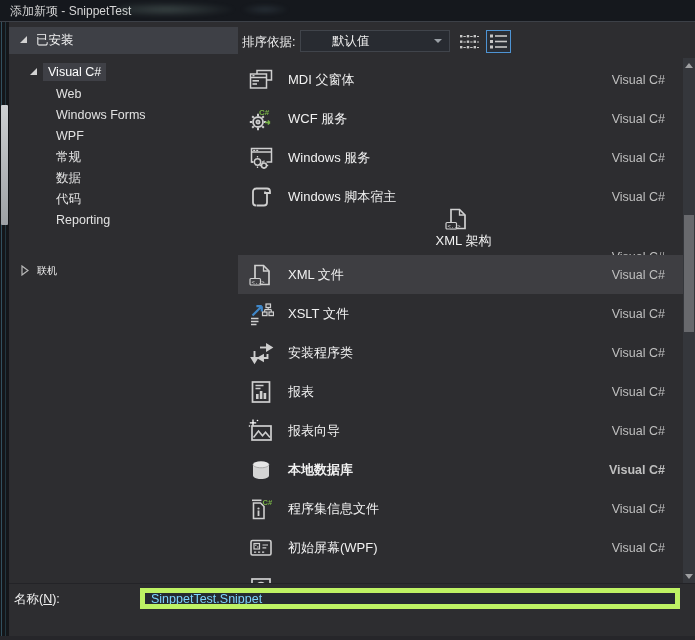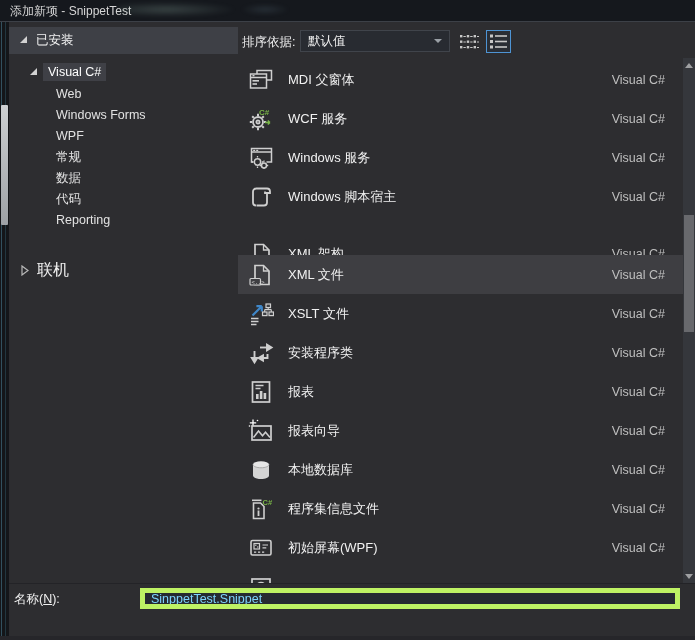--- a/index.html
+++ b/index.html
@@ -33,26 +33,26 @@
     position:absolute; left:9px; top:5px; width:229px; height:27px;
     background:#3e4046; display:flex; align-items:center; font-size:12.5px; color:#f2f2f2;
   }
   .tri-exp { width:0; height:0; border-left:7px solid transparent; border-bottom:7px solid #d2d2d2; display:inline-block; }
   .installed-header .tri-exp { margin:0 9px 2px 11px; }
   .tree-root { position:absolute; left:9px; top:40px; width:229px; height:20px; display:flex; align-items:center; }
   .tree-root .tri-exp { margin:0 6px 2px 21px; }
   .tree-root .lbl { background:#3f4046; color:#fff; font-size:12.5px; padding:2px 5px; }
   .tree-children { position:absolute; left:9px; top:62px; width:229px; }
   .tree-child { height:21px; line-height:21px; padding-left:47px; font-size:12.5px; color:#e2e2e2; cursor:default; }
-  .tree-online { position:absolute; left:9px; top:238px; width:229px; height:21px; display:flex; align-items:center; font-size:16px; color:#f0f0f0; }
+  .tree-online { position:absolute; left:9px; top:238px; width:229px; height:21px; display:flex; align-items:center; font-size:10px; color:#f0f0f0; }
   .tri-col { margin:0 8px 0 12px; }
   
   .sort-label { position:absolute; left:242px; top:12px; font-size:12.5px; color:#f0f0f0;text-align:right; }
   .sort-combo { position:absolute; left:300px; top:8px; width:150px; height:22px;
-    background:#282b31; border:1px solid #40444b; display:flex; align-items:center; cursor:default; }
+    background:#282b31; border:1px solid #40444b; display:flex; align-items:center; cursor:default;padding-left:24px; }
   .sort-combo .val { font-size:12.5px; color:#f0f0f0; padding-left:7px; flex:1; }
   .combo-arrow { width:0; height:0; border-left:4px solid transparent; border-right:4px solid transparent;
     border-top:4px solid #9aa0a6; margin-right:7px; }
   .viewbtn-grid { position:absolute; left:460px; top:11px; width:19px; height:18px; cursor:default; }
   .viewbtn-list { position:absolute; left:486px; top:8px; width:25px; height:23px;
     border:1px solid #4e94d4; background:#2a2e35; display:flex; align-items:center; justify-content:center; cursor:default; }
   
   .list { position:absolute; left:238px; top:36px; width:445px; height:525px; overflow:hidden; background:#2d2d30; }
   .row { position:absolute; left:0; width:445px; height:39px; display:flex; align-items:center;
     padding:0 18px 0 10px; cursor:default; }
@@ -218,21 +218,21 @@
           <svg viewBox="0 0 26 26">
             <g fill="none" stroke="#cfcfcf" stroke-width="1.8">
               <path d="M8 21.5 a3 3 0 0 1 -3 -3 V7.8 a3.3 3.3 0 0 1 3.3 -3.3 H19 a3 3 0 0 1 3 3 V9 h-5 V7.5"></path>
               <path d="M8.5 21.5 H16 a3 3 0 0 0 3 -3 V9"></path>
             </g>
           </svg>
         </span>
         <span class="row-label">Windows 脚本宿主</span>
         <span class="row-cat">Visual C#</span>
       </div>
-      <div class="row" style="top: 176px;">
+      <div class="row" style="top: 148px; flex-direction: column;">
         <span class="row-icon">
           <svg viewBox="0 0 26 26">
             <path d="M7 3.5 H15.5 L21 9 V22.5 H7 Z" fill="none" stroke="#cfcfcf" stroke-width="1.7"></path>
             <path d="M15.5 3.5 V9 H21" fill="none" stroke="#cfcfcf" stroke-width="1.3"></path>
             <rect x="2" y="16.5" width="10.5" height="6.5" rx="1" fill="#2d2d30" stroke="#cfcfcf" stroke-width="1.2"></rect>
             <text x="3.4" y="21.6" font-size="5.5" fill="#cfcfcf" font-family="monospace">&lt;..&gt;</text>
           </svg>
         </span>
         <span class="row-label">XML 架构</span>
         <span class="row-cat">Visual C#</span>
@@ -310,21 +310,21 @@
               <circle cx="9.5" cy="2.5" r="0.8"></circle>
               <circle cx="1.5" cy="8" r="0.8"></circle>
             </g>
             <rect x="4" y="8" width="19" height="14" fill="none" stroke="#cfcfcf" stroke-width="1.7"></rect>
             <path d="M5.5 19.5 l5 -6.5 4 4.8 3 -3.6 4.5 5.3" fill="none" stroke="#cfcfcf" stroke-width="1.5"></path>
           </svg>
         </span>
         <span class="row-label">报表向导</span>
         <span class="row-cat">Visual C#</span>
       </div>
-      <div class="row" style="top: 392px;">
+      <div class="row" style="top: 392px; font-weight: bold;">
         <span class="row-icon">
           <svg viewBox="0 0 26 26">
             <path d="M5 7.5 v11 c0 2 3.6 3.5 8 3.5 s8 -1.5 8 -3.5 v-11" fill="#d4d4d4"></path>
             <ellipse cx="13" cy="7.5" rx="8" ry="3.3" fill="#e6e6e6"></ellipse>
             <path d="M5 7.5 c0 1.8 3.6 3.3 8 3.3 s8 -1.5 8 -3.3" fill="none" stroke="#a8a8a8" stroke-width="1"></path>
           </svg>
         </span>
         <span class="row-label">本地数据库</span>
         <span class="row-cat">Visual C#</span>
       </div>

